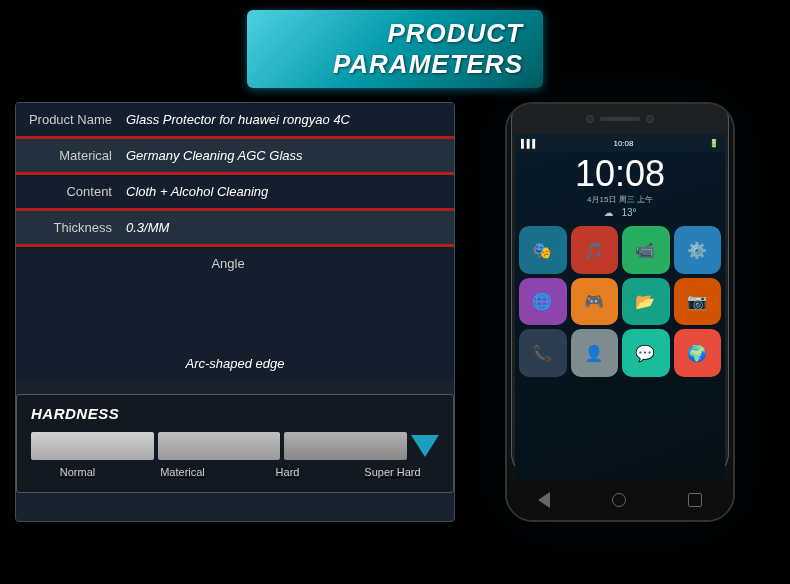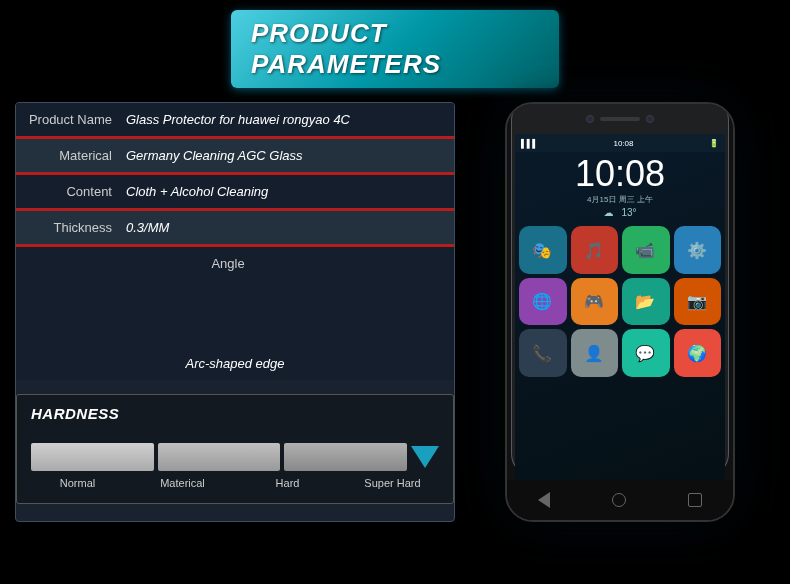--- a/index.html
+++ b/index.html
@@ -7,27 +7,27 @@
       width: 790px;
       height: 584px;
       background: #000;
       font-family: Arial, sans-serif;
       overflow: hidden;
       position: relative;
     }
 
     
     .header-banner {
-      width: 328px;
+      width: 296px;
       margin: 0 auto;
       margin-top: 10px;
       background: linear-gradient(135deg, #4dd0e1, #0097a7, #006064);
       border-radius: 6px;
       padding: 8px 20px;
-      text-align: left;
+      text-align: right;
       box-shadow: 0 2px 10px rgba(0,200,255,0.4);
     }
     .header-banner h1 {
       font-style: italic;
       font-weight: 900;
       font-size: 26px;
       color: #fff;
       text-shadow: 1px 1px 3px rgba(0,0,0,0.6);
       line-height: 1.2;
       letter-spacing: 1px;
@@ -87,21 +87,21 @@
       border: 1.5px solid #555;
       border-radius: 3px;
       padding: 10px 14px 14px;
       background: rgba(10,15,20,0.5);
     }
     .hardness-title {
       font-style: italic;
       font-weight: 900;
       font-size: 15px;
       color: #fff;
-      margin-bottom: 21px;
+      margin-bottom: 10px;
       letter-spacing: 0.5px;
     }
     .hardness-bar-area {
       display: flex;
       align-items: center;
       gap: 4px;
       margin-bottom: 6px;
     }
     .hardness-segment {
       height: 28px;
@@ -122,20 +122,21 @@
     .triangle-down {
       width: 0;
       height: 0;
       border-left: 14px solid transparent;
       border-right: 14px solid transparent;
       border-top: 22px solid #1a9fbe;
     }
     .hardness-labels {
       display: flex;
       gap: 12px;
+      text-decoration: underline;
     }
     .hardness-label {
       flex: 1;
       text-align: center;
       color: #ccc;
       font-size: 11px;
     }
 
     
     .phone-area {

